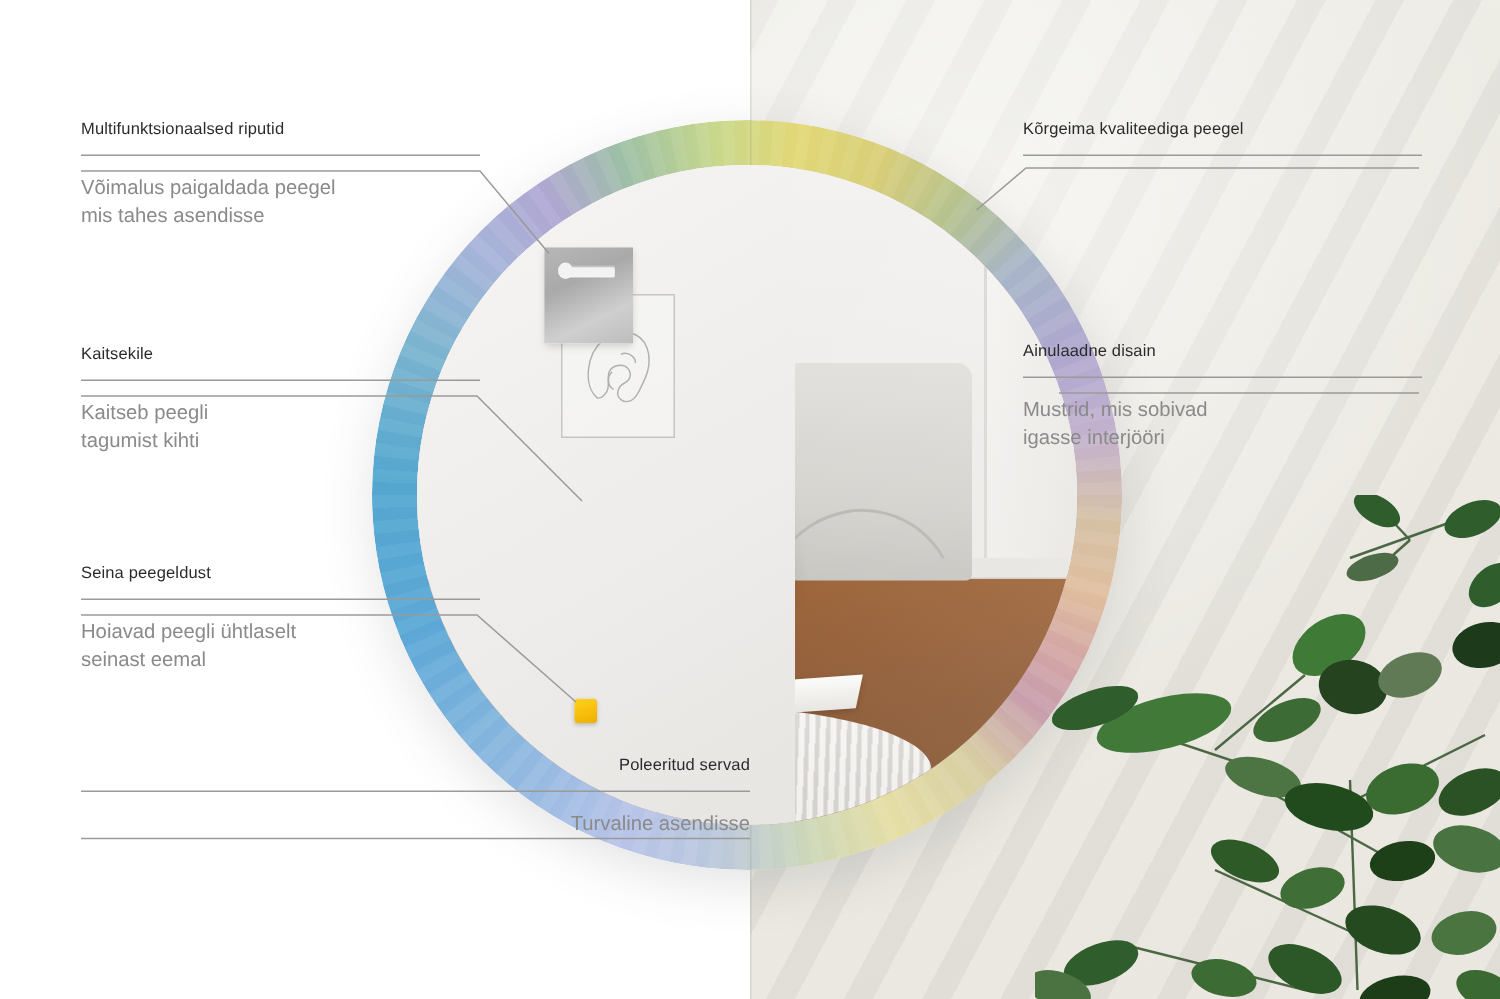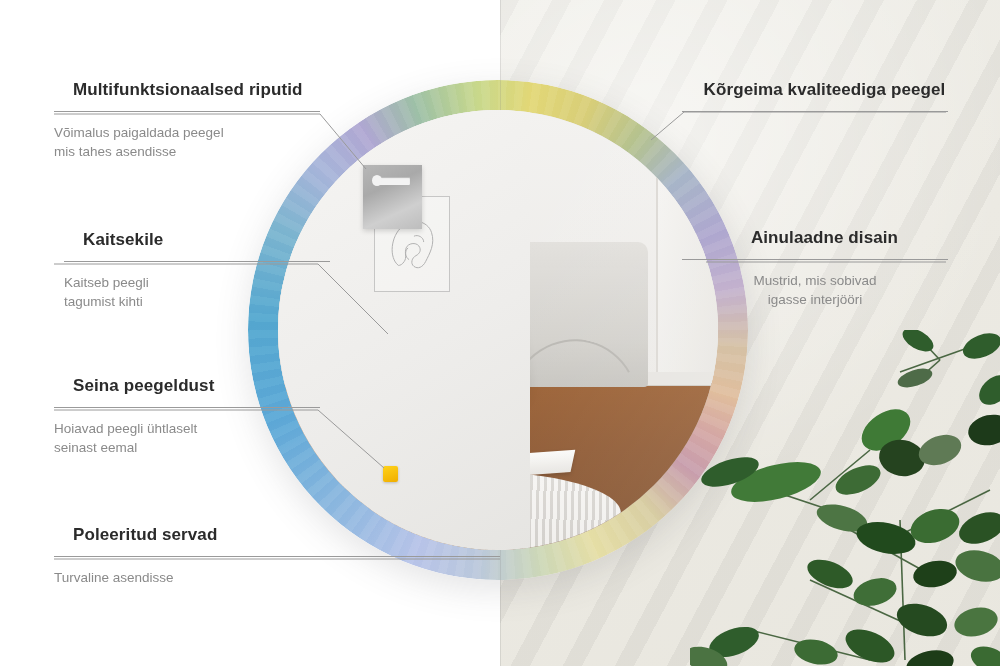--- a/index.html
+++ b/index.html
@@ -197,37 +197,36 @@
     box-shadow:0 1px 3px rgba(0,0,0,0.2);
     z-index:20;
   }
 
   
   #lines { position:absolute; inset:0; width:1000px; height:666px; pointer-events:none; z-index:30; }
 
   
   .label { position:absolute; z-index:31; }
   .label .title {
-    font-size:17px; font-weight:bold; color:#2b2b2b; letter-spacing:0.1px;
+    font-size:11px; font-weight:normal; color:#2b2b2b; letter-spacing:0.1px;
     white-space:nowrap;
-    margin-left:19px;
   }
   .label .rule {
     height:1px; background:#9a9a9a; margin:11px 0 11px 0;
   }
   .label .desc {
     font-size:13.5px; line-height:19px; color:#8a8a8a; white-space:pre-line;
   }
-  .label.right { text-align:center; }
+  .label.right { text-align:left; }
 
   
   #lbl-hangers  { left:54px;  top:80px;  width:266px; }
-  #lbl-film     { left:64px;  top:230px; width:266px; }
+  #lbl-film     { left:54px;  top:230px; width:266px; }
   #lbl-spacers  { left:54px;  top:376px; width:266px; }
-  #lbl-edges    { left:54px;  top:525px; width:446px; }
+  #lbl-edges    { left:54px;  top:504px; width:446px;text-align:right; }
   
   #lbl-quality  { left:682px; top:80px;  width:266px; }
   #lbl-design   { left:682px; top:228px; width:266px; }
 
   
   #foliage { position:absolute; left:690px; top:330px; width:320px; height:346px; z-index:25; pointer-events:none; }
 </style>
 </head>
 <body>
 

